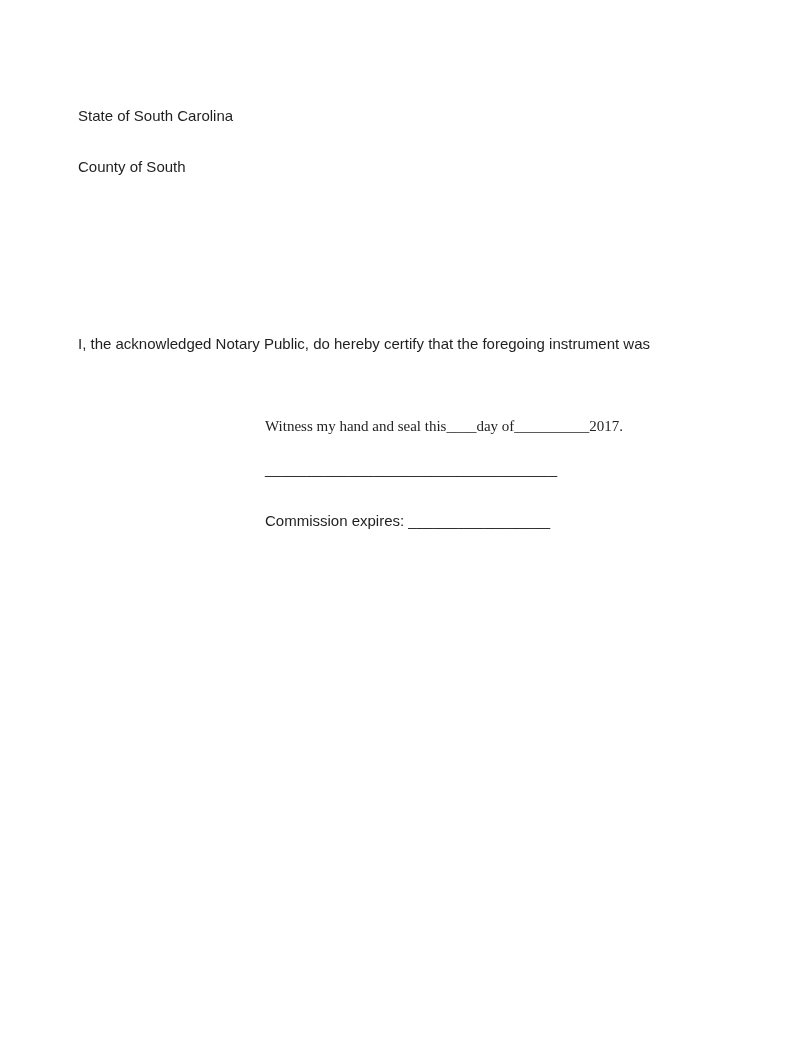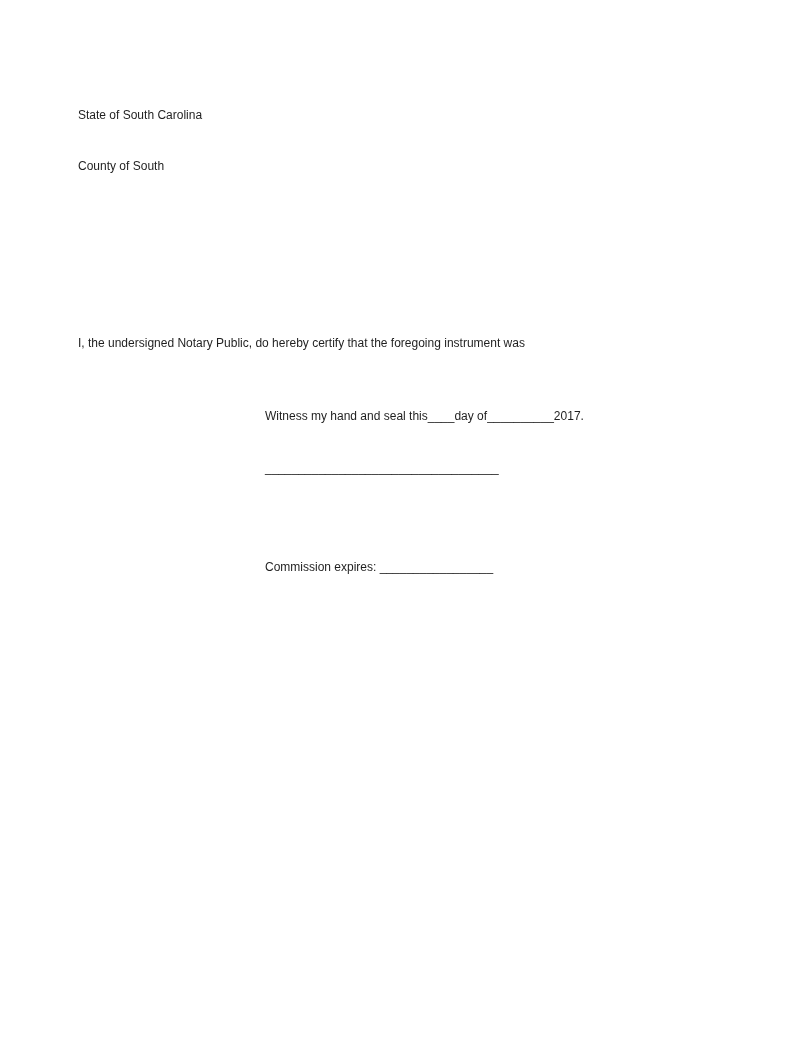--- a/index.html
+++ b/index.html
@@ -7,50 +7,50 @@
     padding: 0;
     background: #ffffff;
   }
   .page {
     position: relative;
     width: 810px;
     height: 1042px;
     background: #ffffff;
     overflow: hidden;
     font-family: "Liberation Sans", "DejaVu Sans", sans-serif;
-    font-size: 12px;
+    font-size: 15px;
     color: #1f1f1f;
     -webkit-font-smoothing: antialiased;
   }
   .abs {
     position: absolute;
     line-height: 25px;
     white-space: pre;
   }
   .state-line   { left: 78px;  top: 103px; }
   .title-line   { left: 0; right: 0; top: 128px; text-align: center; padding-left: 44px; }
   .county-line  { left: 78px;  top: 154px; }
   .certify-para { left: 78px;  top: 280px; width: 690px; line-height: 25.5px; }
-  .witness-line { left: 265px; top: 404px; }
+  .witness-line { left: 265px; top: 414px; font-family: Liberation Serif, serif; }
   .sig-line     { left: 265px; top: 456px; }
   .notary-line  { left: 265px; top: 483px; }
-  .comm-line    { left: 265px; top: 508px; margin-top: 47px; }
+  .comm-line    { left: 265px; top: 508px; }
 </style>
 </head>
 <body>
 
 <div class="page">
 
   <div class="abs state-line">State of South Carolina</div>
 
 
   <div class="abs county-line">County of South</div>
 
   <div class="abs certify-para">
-    <div>I, the undersigned Notary Public, do hereby certify that the foregoing instrument was</div>
+    <div>I, the acknowledged Notary Public, do hereby certify that the foregoing instrument was</div>
   </div>
 
   <div class="abs witness-line">Witness my hand and seal this____day of__________2017.</div>
 
   <div class="abs sig-line">___________________________________</div>
 
 
   <div class="abs comm-line">Commission expires: _________________</div>
 
 </div>

